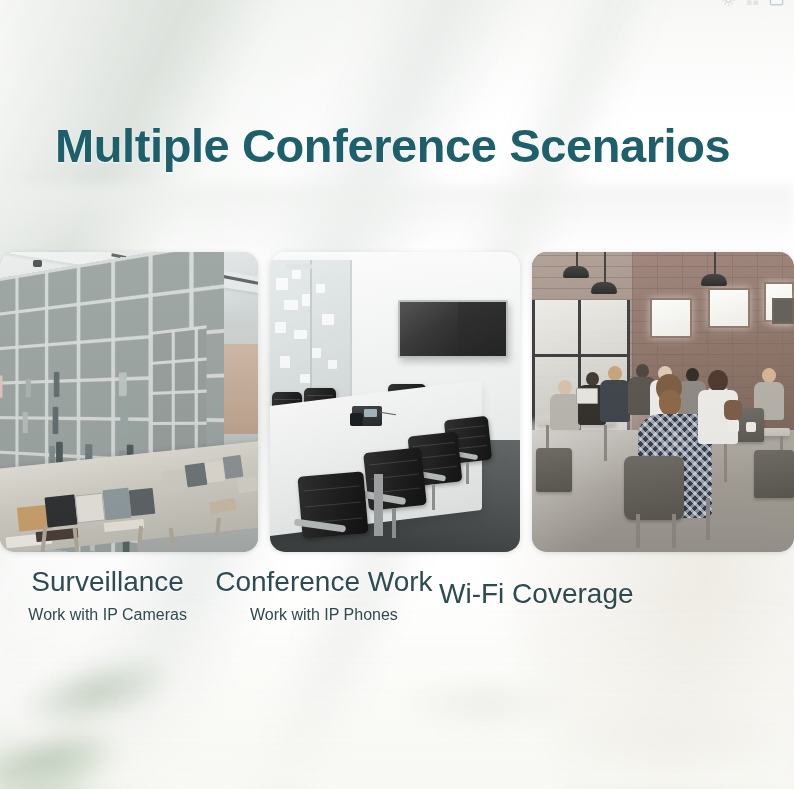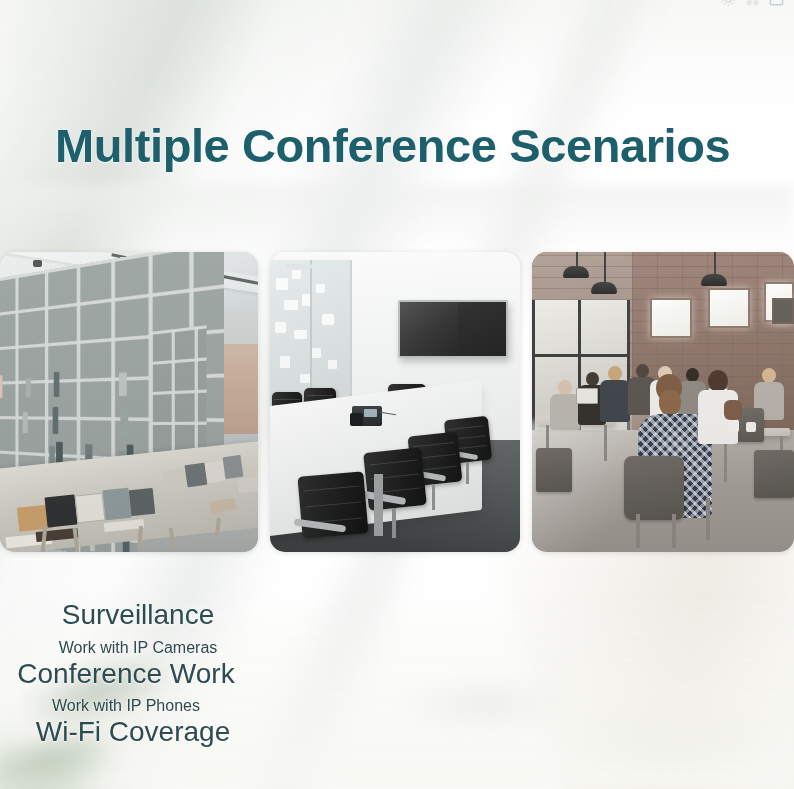--- a/index.html
+++ b/index.html
@@ -317,26 +317,26 @@
   }
 
   
   .photo-grade {
     position:absolute; inset:0; pointer-events:none;
     background:linear-gradient(180deg,rgba(255,255,255,.06),rgba(40,44,44,.06));
   }
 
   
   .captions {
-    position:absolute; left:0; top:598px; width:640px; display:flex;flex-direction:column;
+    position:absolute; left:0; top:565px; width:640px; display:flex;
   }
   .cap { text-align:center; }
   .cap.k1 { width:276px; }
   .cap.k2 { width:252px; }
-  .cap.k3 { width:266px; }
+  .cap.k3 { width:266px;margin-top:12px; }
   .cap-title {
     font-size:28px; font-weight:normal; color:#2d4b50;
     line-height:1.2; white-space:nowrap;
     text-shadow:0 1px 2px rgba(255,255,255,.8);
   }
   .cap-sub {
     margin-top:7px; font-size:16px; color:#2e4a4e;
     white-space:nowrap; text-shadow:0 1px 2px rgba(255,255,255,.8);
   }
 </style>

